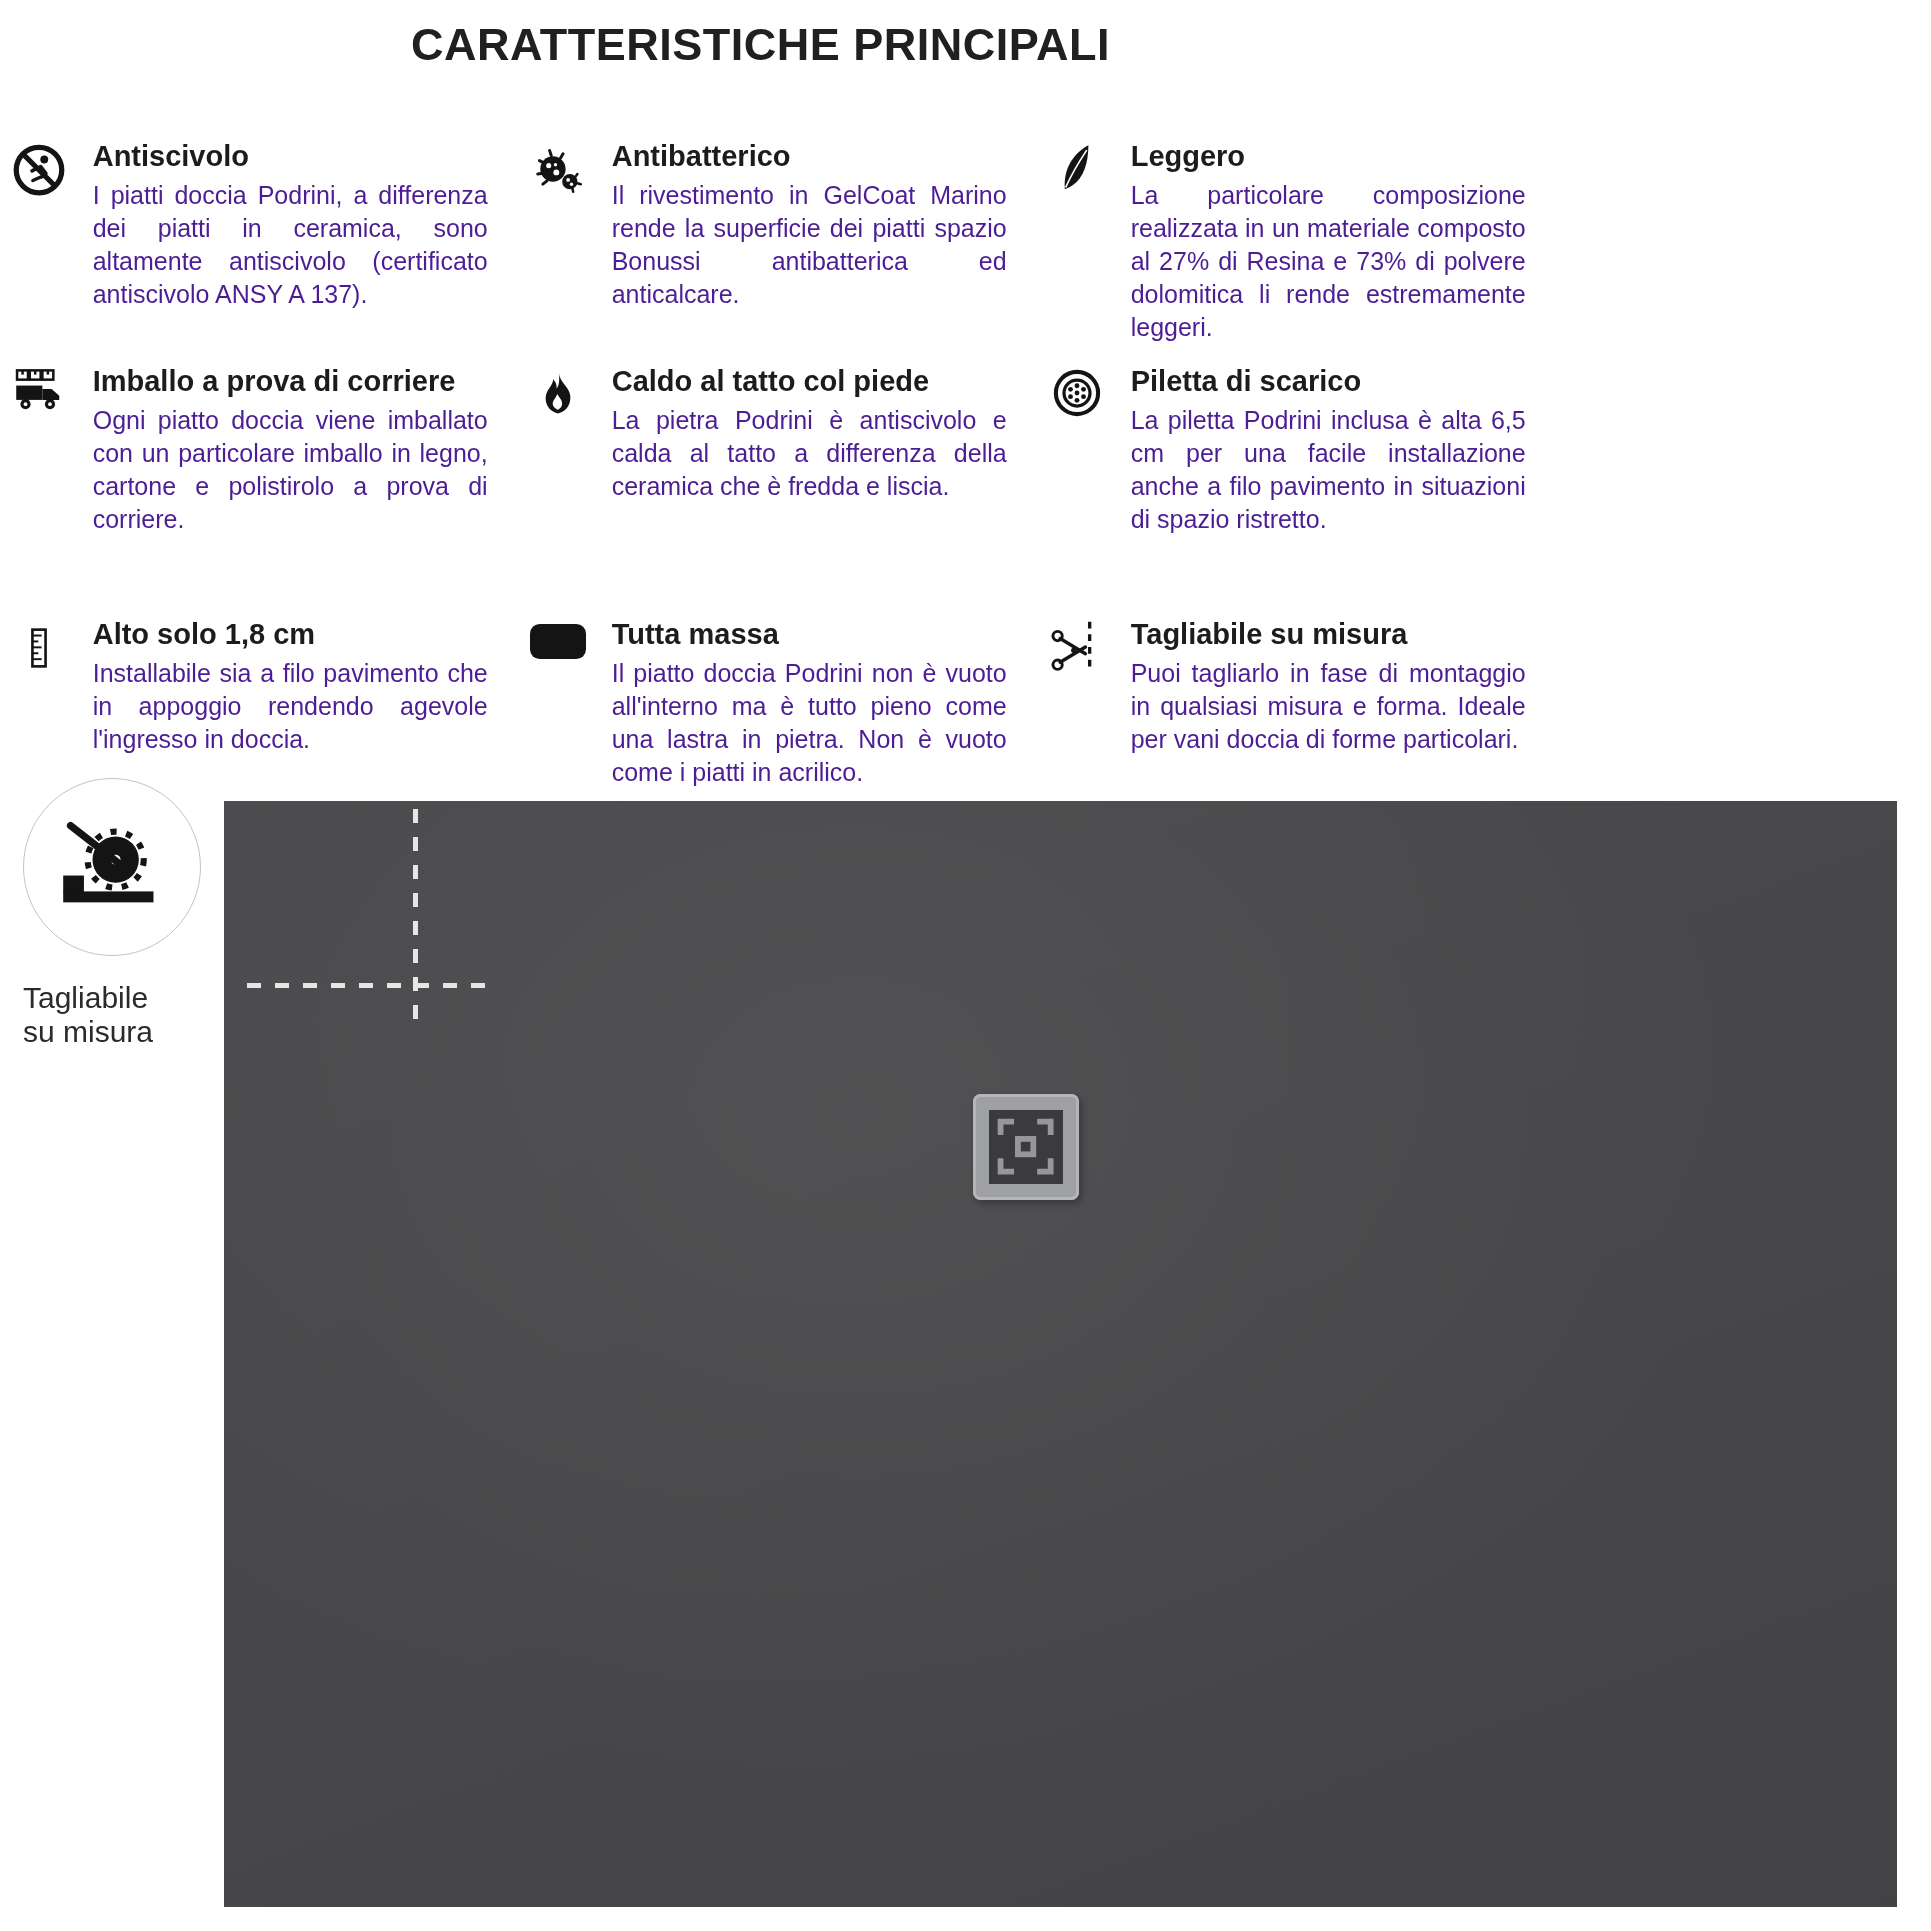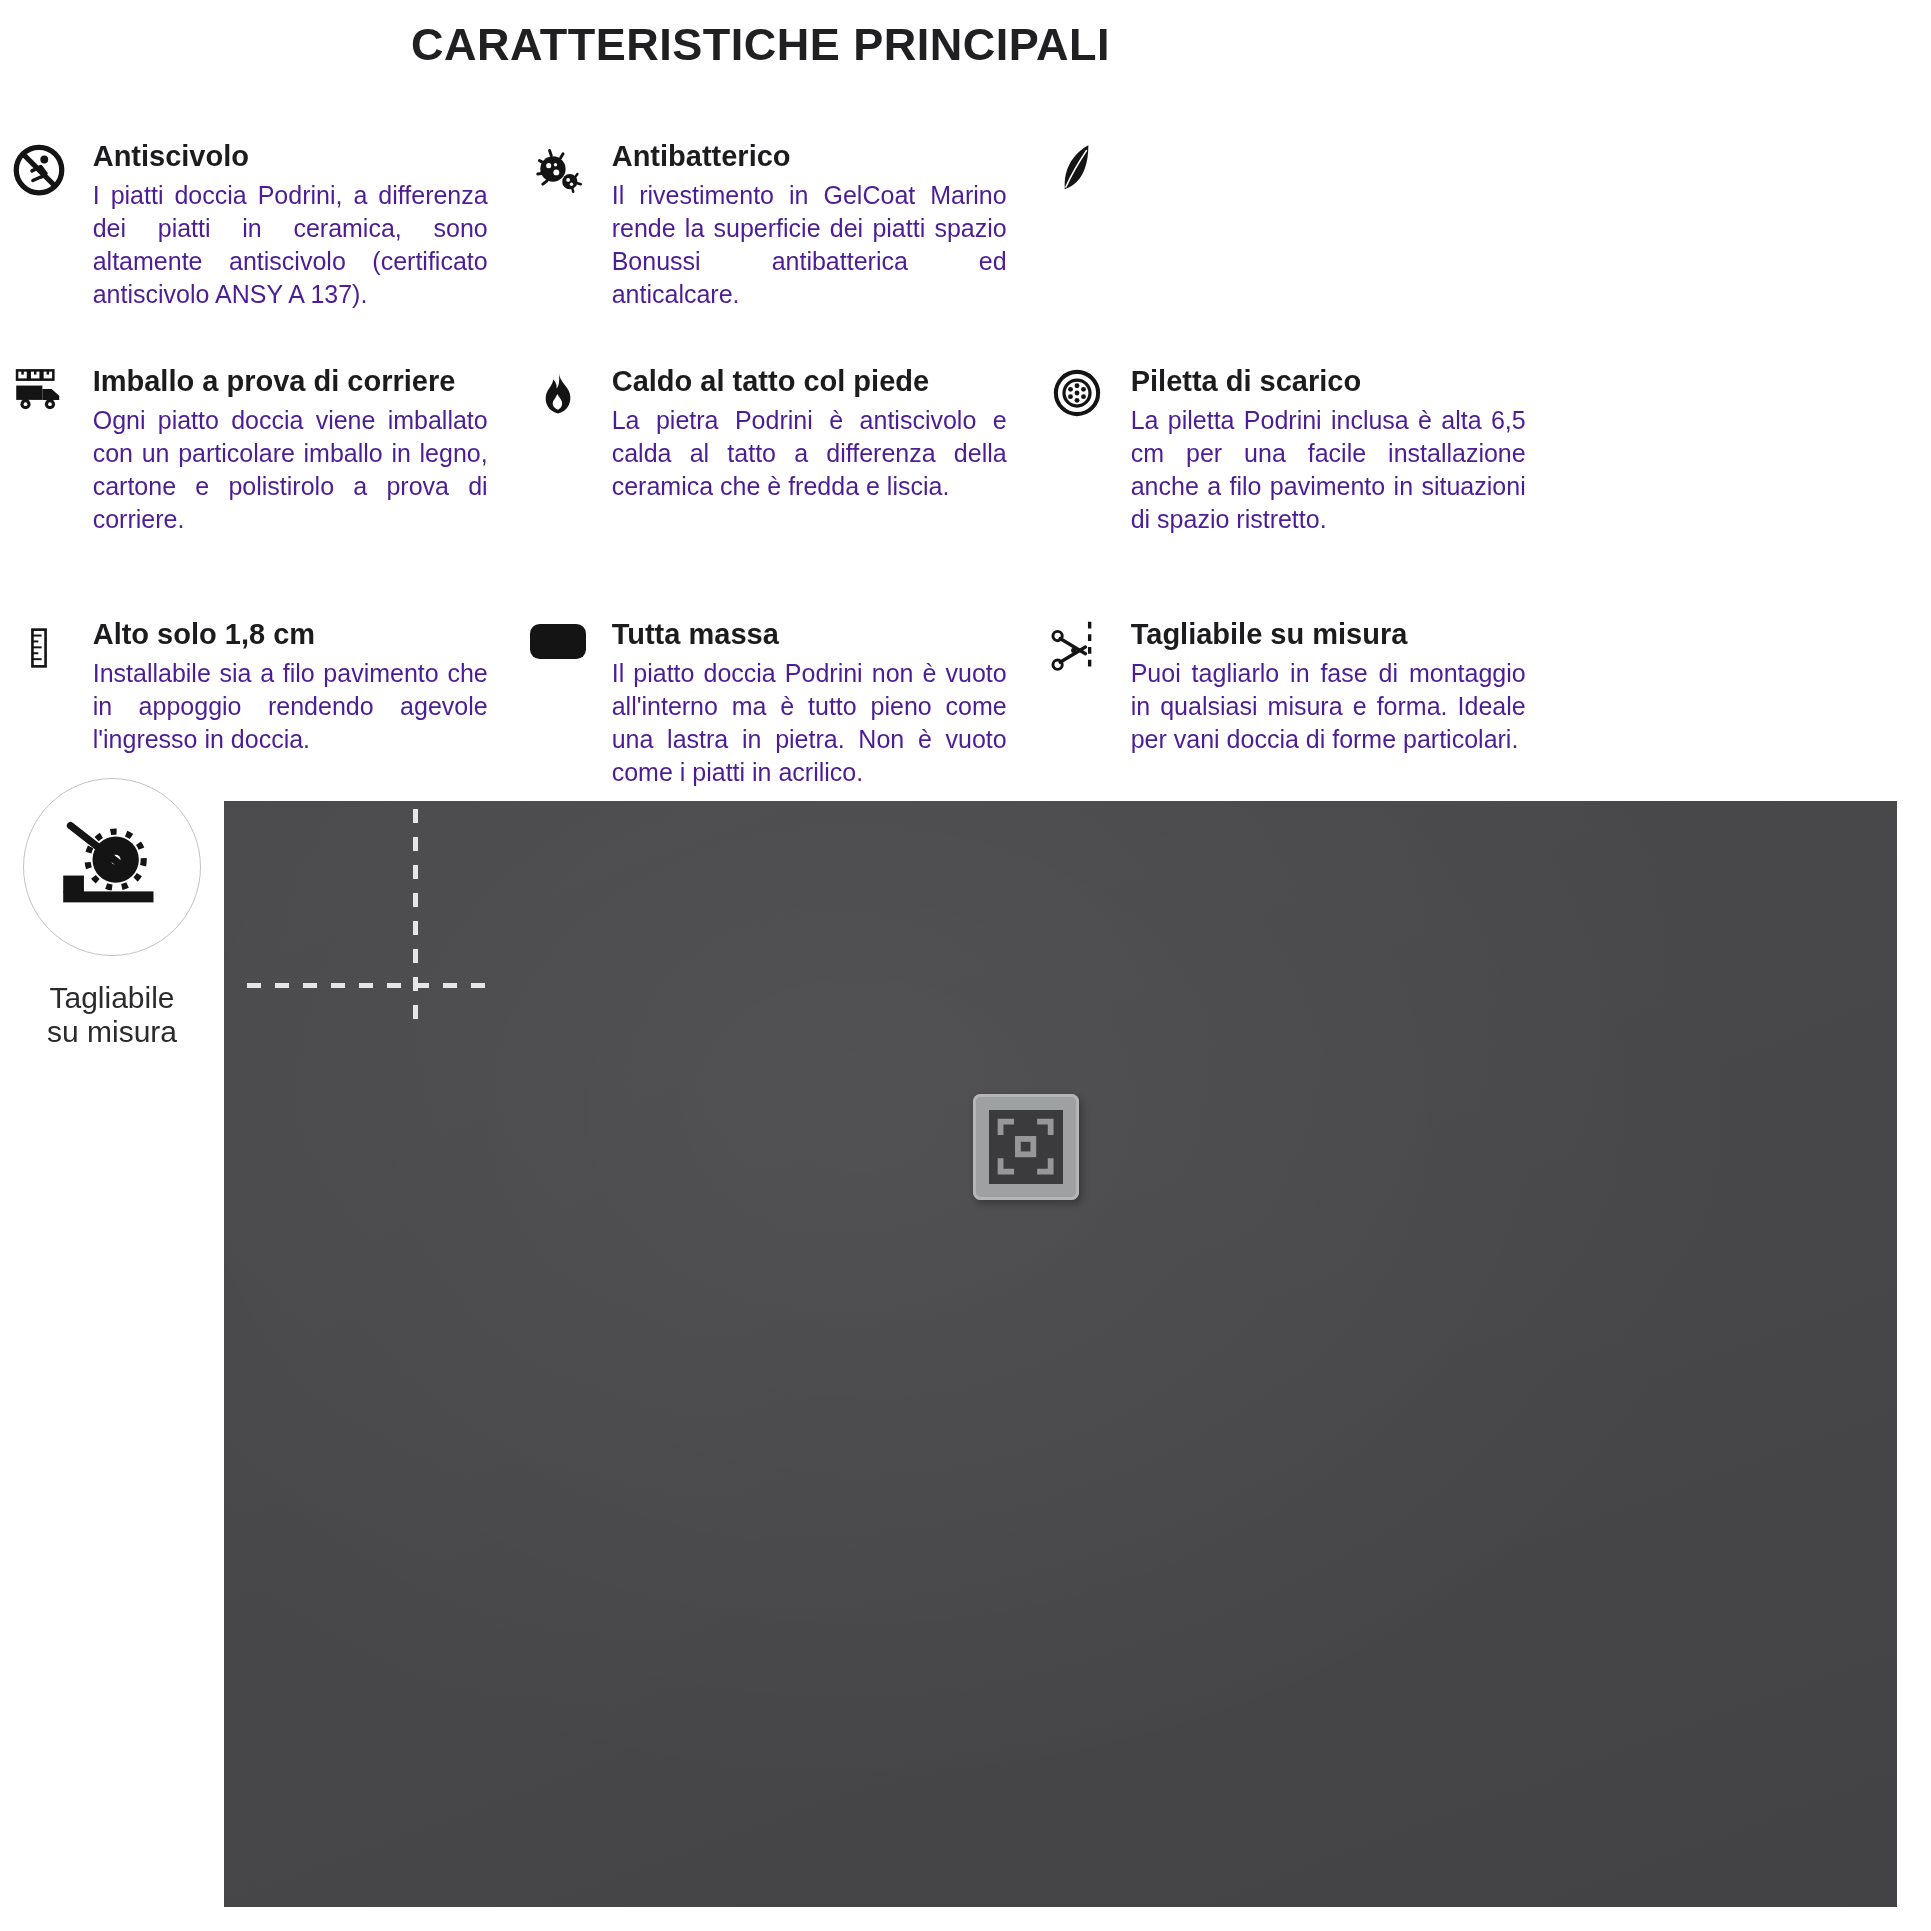--- a/index.html
+++ b/index.html
@@ -66,21 +66,20 @@
     width:56px;height:35px;
     background:#141414;
     border-radius:9.7px;
     margin-top:3.9px;
   }
   
   .cut-badge{
     position:absolute;
     left:23px; top:778px;
     width:178px;
-    text-align:center;
   }
   .cut-badge-circle{
     width:178px;height:178px;
     border-radius:50%;
     border:1.9px solid #c3c3c3;
     box-sizing:border-box;
     display:flex;
     align-items:center;
     justify-content:center;
     background:#ffffff;
@@ -181,20 +180,24 @@
         <p class="feature-body">Il rivestimento in GelCoat Marino rende la superficie dei piatti spazio Bonussi antibatterica ed anticalcare.</p>
       </div>
     </div>
 
     <div class="feature">
       <div class="icon-box">
         <svg viewBox="0 0 64 64" width="52" height="52">
           <path d="M46 4 C28 14 15 32 17 58 C21 57 24 55 27 53 C40 44 46 26 46 4 Z" fill="#141414"></path>
           <path d="M18 56 C26 38 36 22 44 10" stroke="#ffffff" stroke-width="2" fill="none"></path>
         </svg>
+      </div>
+      <div class="feature-text">
+        <h3 class="feature-title">Leggero</h3>
+        <p class="feature-body">La particolare composizione realizzata in un materiale composto al 27% di Resina e 73% di polvere dolomitica li rende estremamente leggeri.</p>
       </div>
     </div>
 
   </div>
 
   <div class="features-row row-2">
 
     <div class="feature">
       <div class="icon-box">
         <svg viewBox="0 0 64 64" width="60" height="54">

